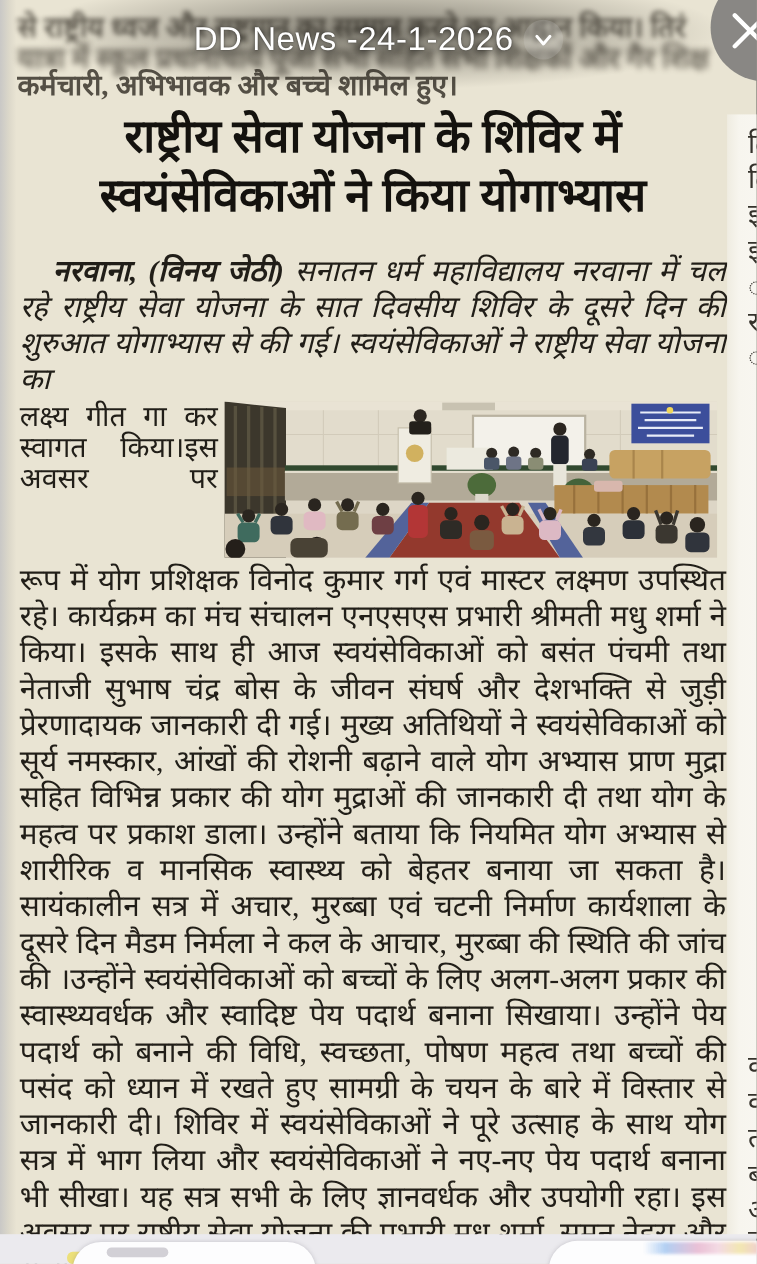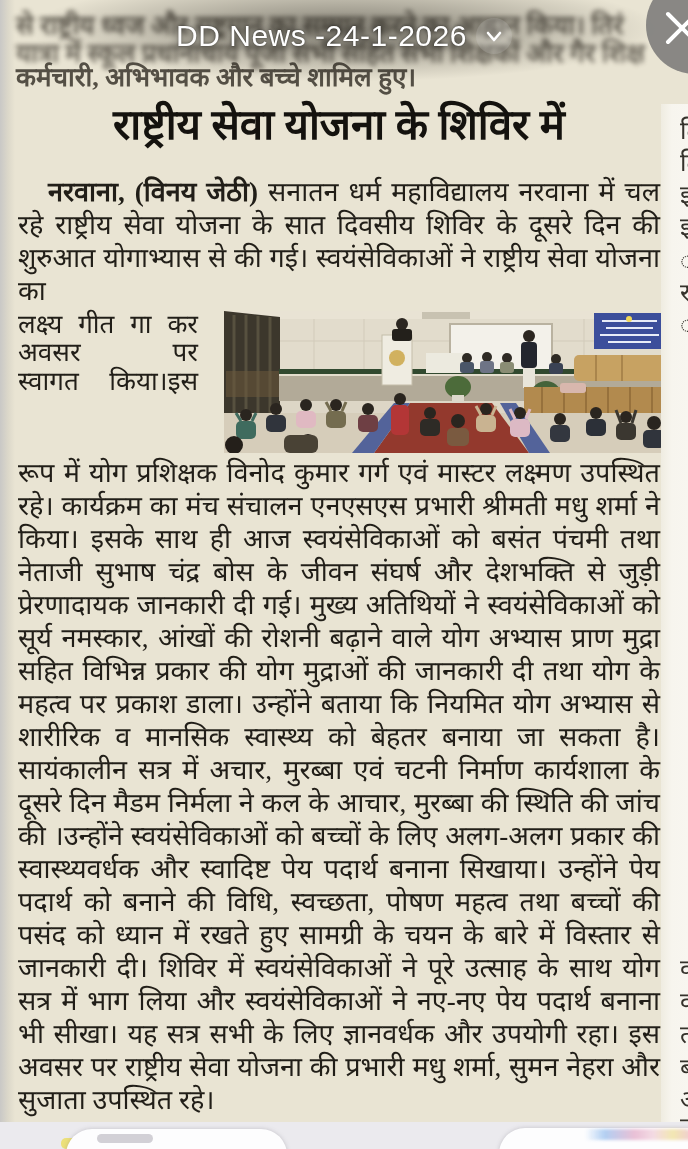--- a/index.html
+++ b/index.html
@@ -28,21 +28,21 @@
 
   
   .article{position:absolute;top:98px;left:18px;width:642px;color:#1e1b16;z-index:2;}
   .hline{font-size:42px;line-height:54px;font-weight:700;text-align:center;
          white-space:nowrap;color:#14120e;}
   .h-wrap{margin-bottom:24px;}
   .para{font-size:27px;line-height:33px;text-align:justify;color:#211e18;}
   .intro{text-indent:30px;}
   .intro .dl{font-weight:700;}
   .photorow{display:flex;margin-top:3px;margin-bottom:4px;}
-  .colleft{width:180px;flex:0 0 180px;padding-right:26px;}
+  .colleft{width:180px;flex:0 0 180px;padding-right:6px;}
   .colline{font-size:26px;line-height:28.4px;text-align:justify;text-align-last:justify;
            color:#211e18;}
   .photo{flex:0 0 448px;width:448px;height:142px;display:block;}
 
   
   .rightstrip{position:absolute;right:0;top:104px;width:27px;height:1022px;
               background:linear-gradient(90deg,#efece1,#f7f5ee 40%,#f8f6f0);z-index:3;}
   .frag{position:absolute;left:19px;font-size:25px;color:#35322b;
         font-family:"Liberation Serif","DejaVu Serif",serif;}
 
@@ -89,31 +89,32 @@
   <button class="closebtn">
     <svg class="x" viewBox="0 0 40 40">
       <line x1="6" y1="6" x2="34" y2="34" stroke="#fff" stroke-width="4" stroke-linecap="round"></line>
       <line x1="34" y1="6" x2="6" y2="34" stroke="#fff" stroke-width="4" stroke-linecap="round"></line>
     </svg>
   </button>
 
   <div class="article">
     <div class="h-wrap">
       <div class="hline">राष्ट्रीय सेवा योजना के शिविर में</div>
-    </div>
-
-    <p class="para intro" style="margin:0;">
+      <div class="hline">स्वयंसेविकाओं ने किया योगाभ्यास</div>
+    </div>
+
+    <p class="para intro" style="margin:0;font-style:italic;">
       <span class="dl">नरवाना, (विनय जेठी)</span><span> सनातन धर्म महाविद्यालय नरवाना में चल रहे राष्ट्रीय सेवा योजना के सात दिवसीय शिविर के दूसरे दिन की शुरुआत योगाभ्यास से की गई। स्वयंसेविकाओं ने राष्ट्रीय सेवा योजना का</span>
     </p>
 
     <div class="photorow">
       <div class="colleft">
         <div class="colline">लक्ष्य गीत गा कर</div>
+        <div class="colline">स्वागत किया।इस</div>
         <div class="colline">अवसर पर</div>
-        <div class="colline">स्वागत किया।इस</div>
       </div>
 
       <svg class="photo" viewBox="0 0 448 142">
         <rect x="0" y="0" width="448" height="142" fill="#ddd6c6"></rect>
         <rect x="0" y="0" width="448" height="9" fill="#e9e3d4"></rect>
         <rect x="55" y="8" width="393" height="56" fill="#e2dccc"></rect>
         <g stroke="#d2cbba" stroke-width="1">
           <line x1="90" y1="8" x2="90" y2="62"></line>
             <line x1="140" y1="8" x2="140" y2="62"></line>
           <line x1="360" y1="8" x2="360" y2="62"></line>

